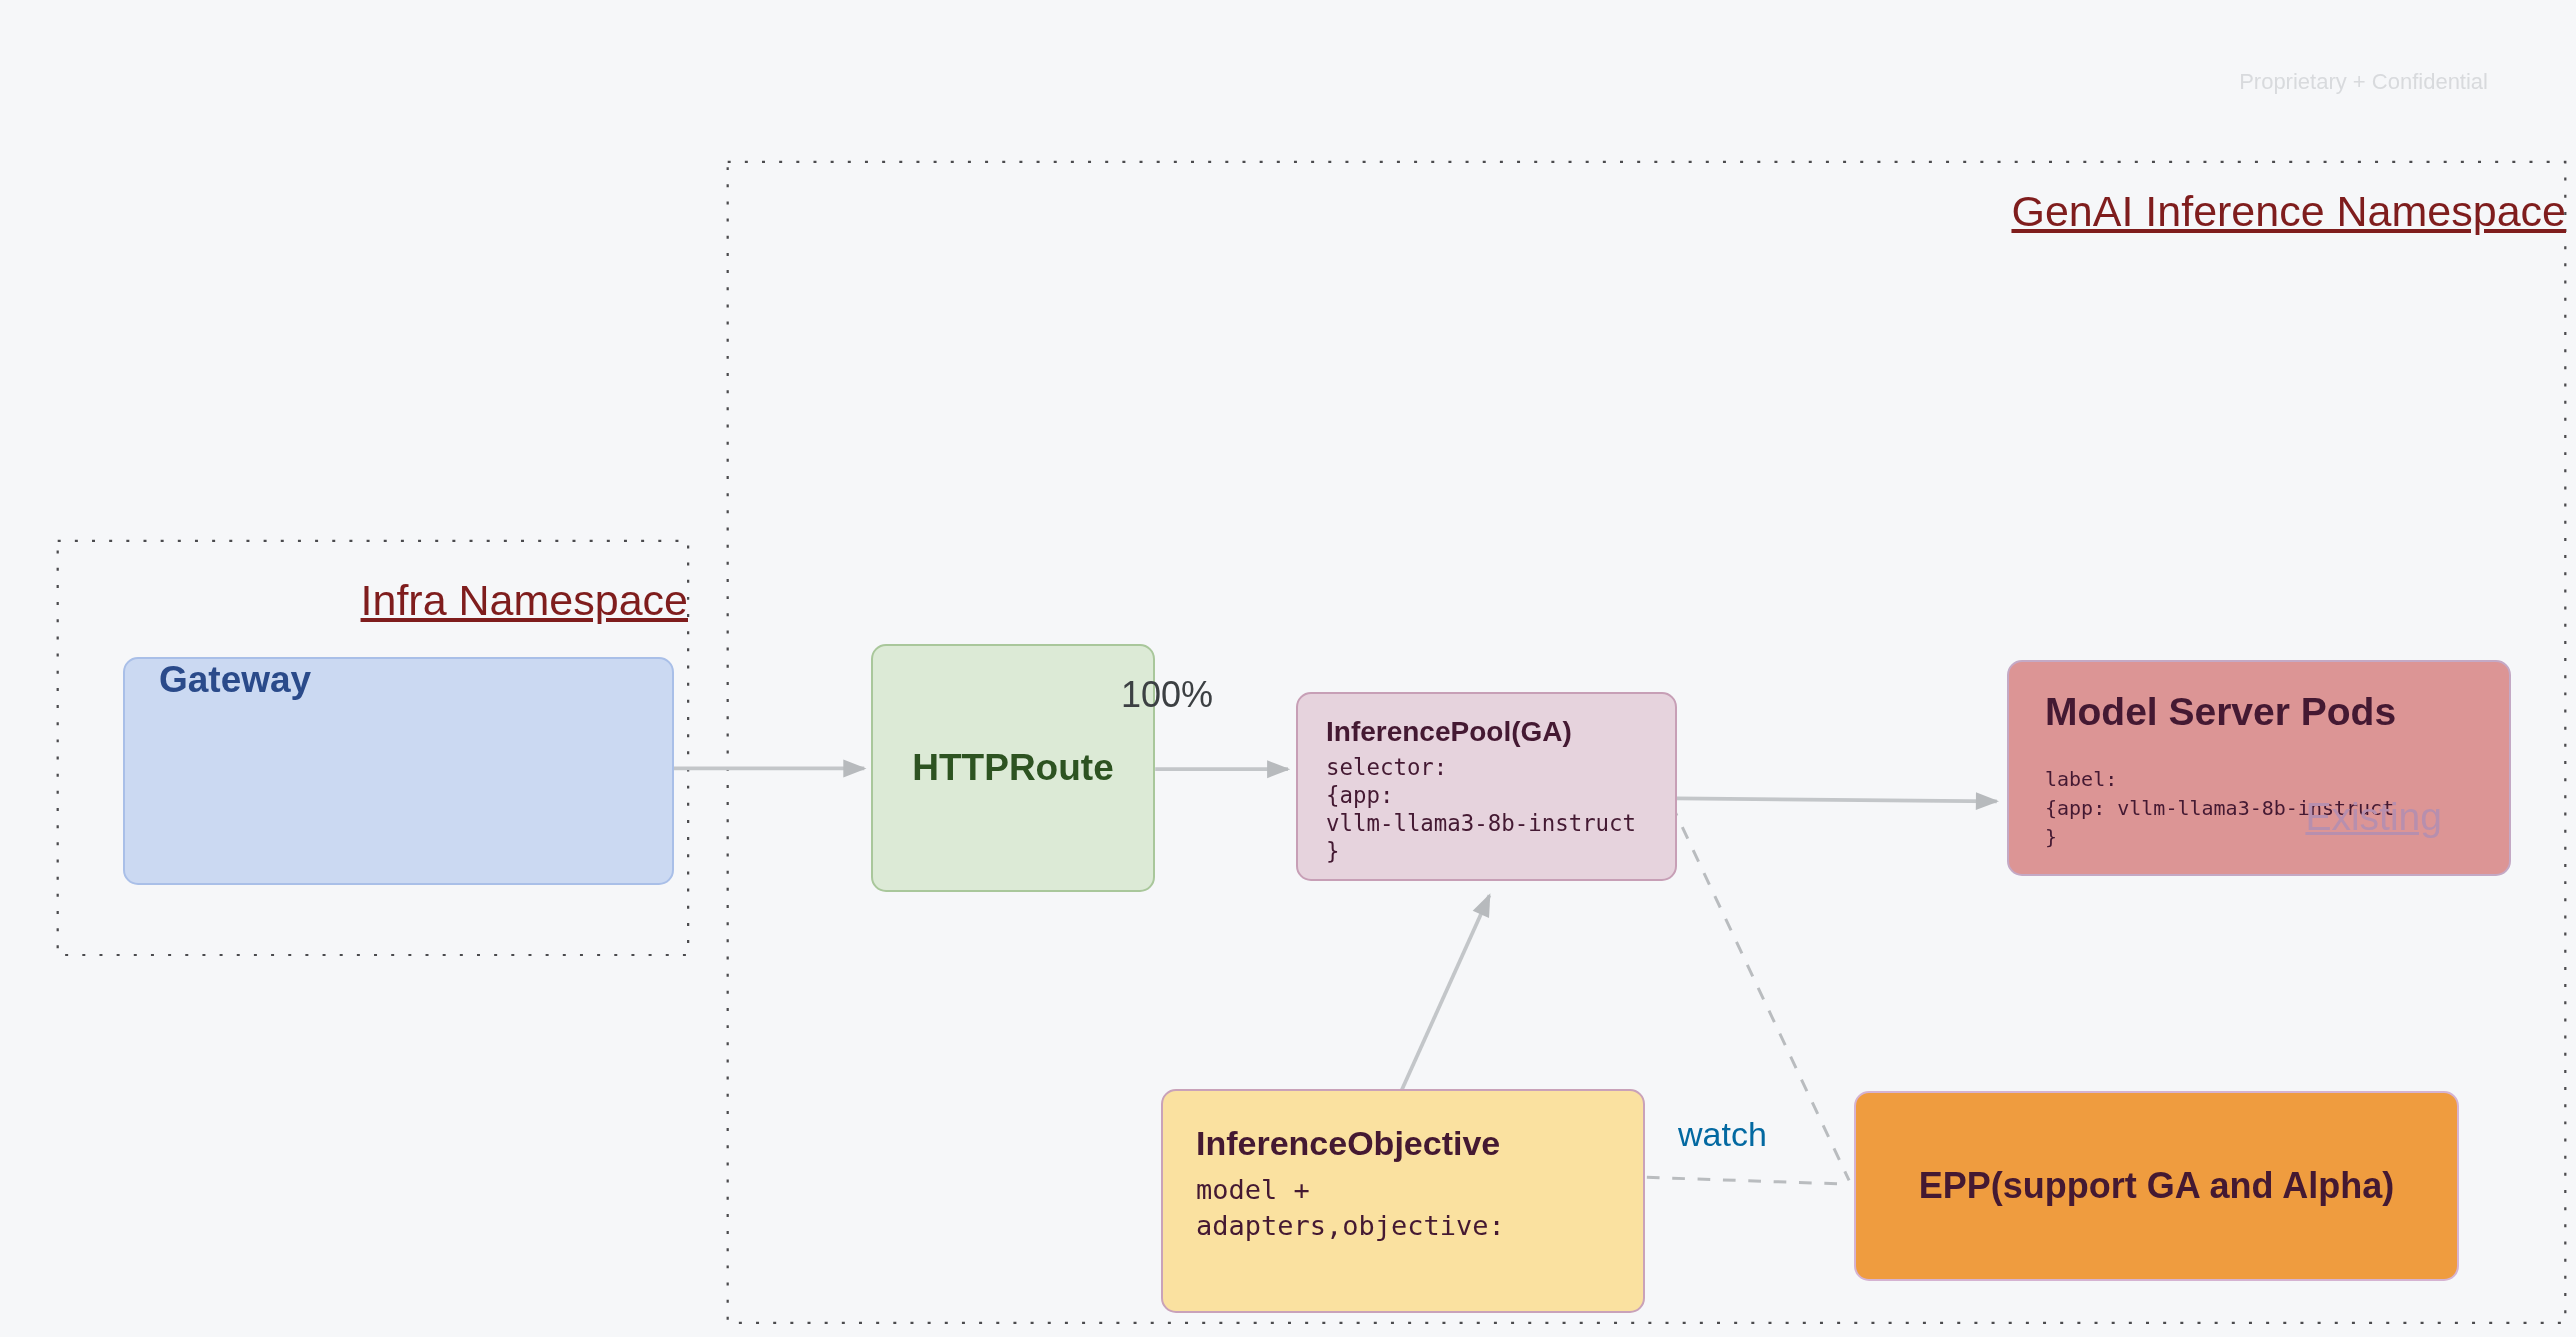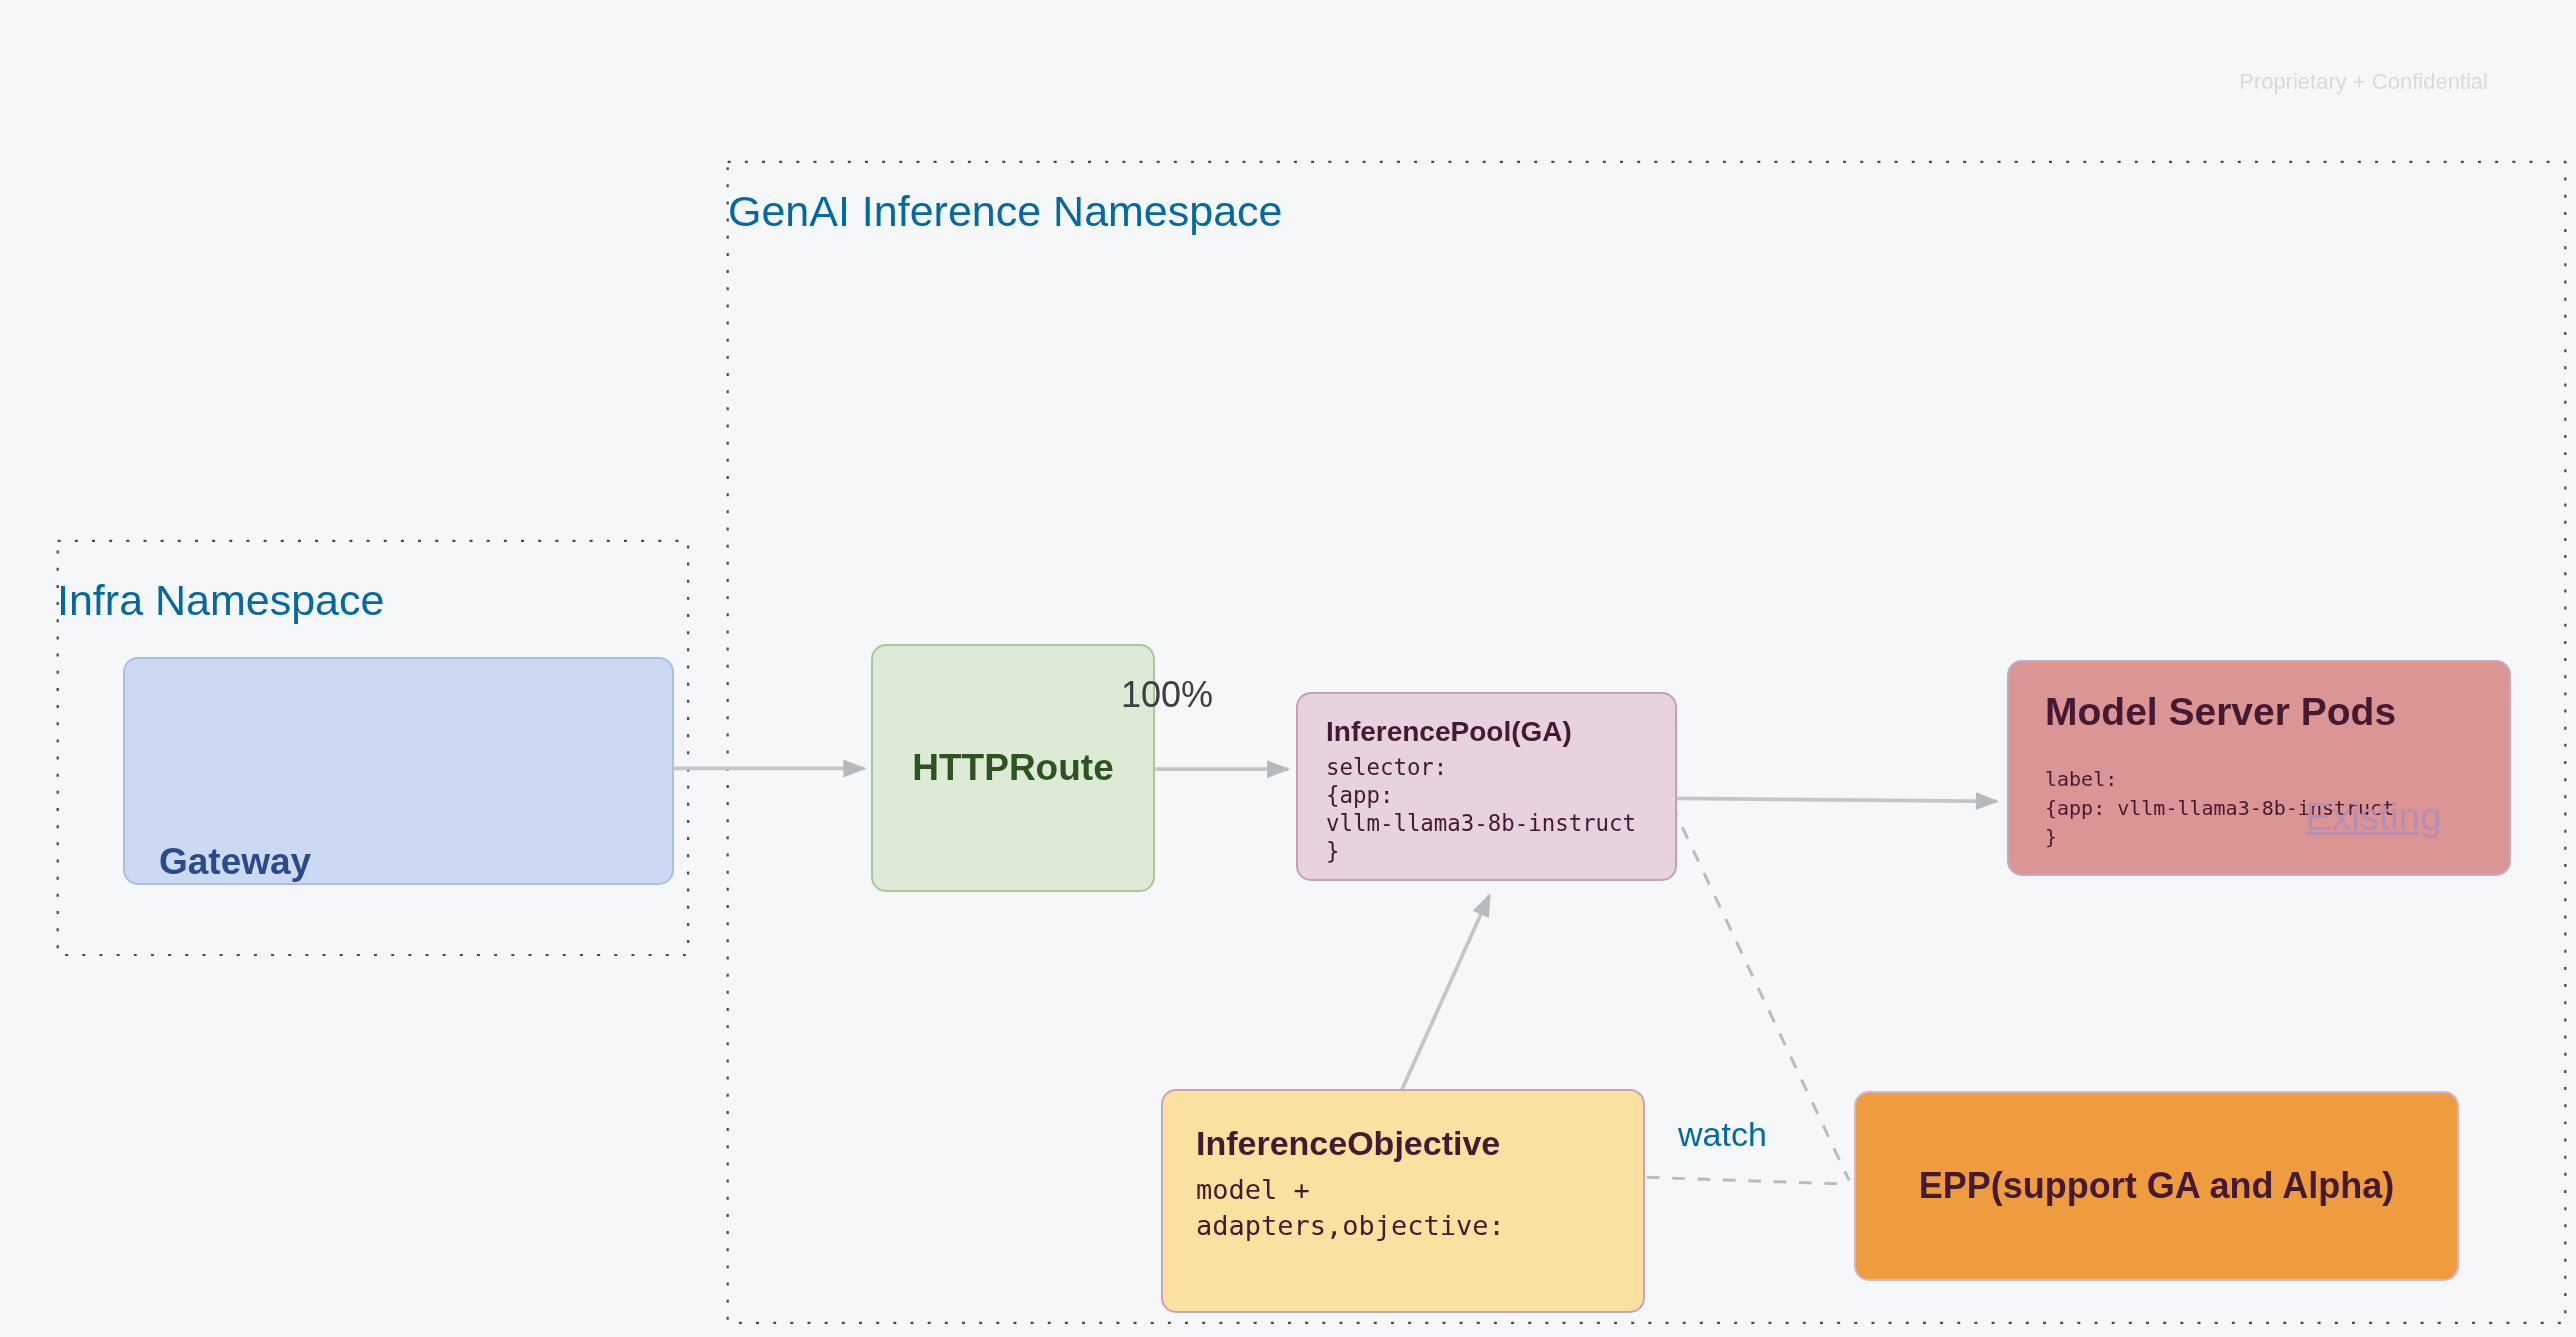--- a/index.html
+++ b/index.html
@@ -20,41 +20,42 @@
   }
   .watermark {
     position: absolute;
     top: 69px; right: 88px;
     font-size: 22px;
     color: #d8dadd;
   }
   .ns-title {
     position: absolute;
     font-size: 43px;
-    color: #0369a1;
-    text-align: left;
+    color: #7f1d1d;
+    text-align: right;
+    text-decoration: underline;
   }
   .ns-title.genai { left: 728px; top: 187px; width: 1838px; }
   .ns-title.infra { left: 57px;  top: 576px; width: 631px;  }
   .node {
     position: absolute;
     box-sizing: border-box;
     border-radius: 15px;
     border: 2.2px solid transparent;
   }
   .node .title { font-weight: 700; }
   .node .code {
     font-family: "DejaVu Sans Mono", monospace;
     white-space: pre-line;
   }
   
   .node.gateway {
     left: 123px; top: 657px; width: 551px; height: 228px;
     background: #cbd9f2; border-color: #a9bfe8;
-    display: flex; align-items: flex-end;
+    display: flex; align-items: flex-start;
     padding-left: 34px;
   }
   .node.gateway .title { font-size: 37px; color: #2a4a8a; }
   
   .node.httproute {
     left: 871px; top: 644px; width: 284px; height: 248px;
     background: #dcead6; border-color: #a9c79b;
     display: flex; align-items: center; justify-content: center;
   }
   .node.httproute .title { font-size: 37px; color: #2d5321; }

